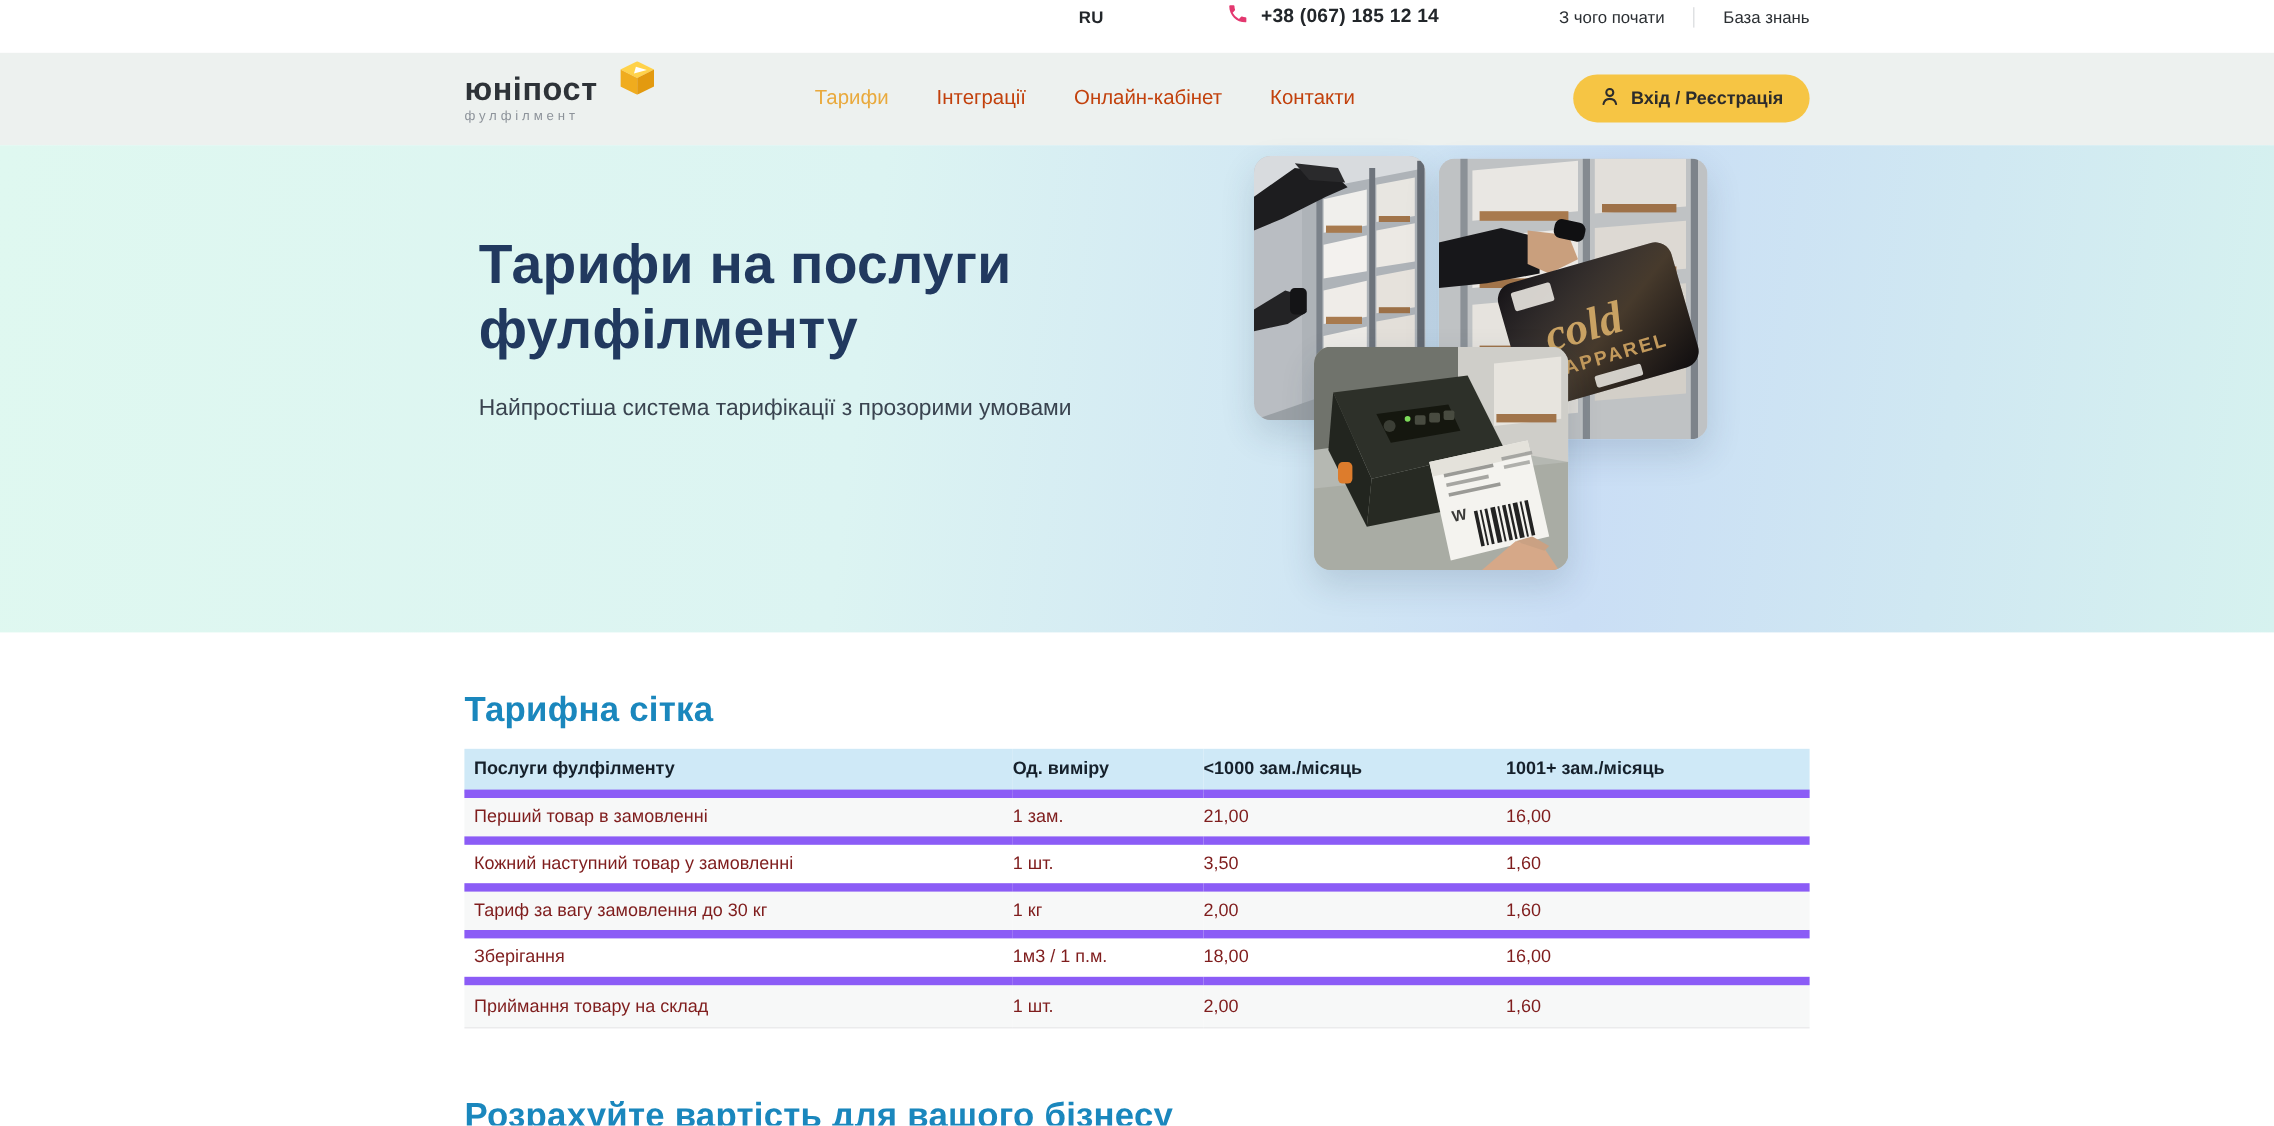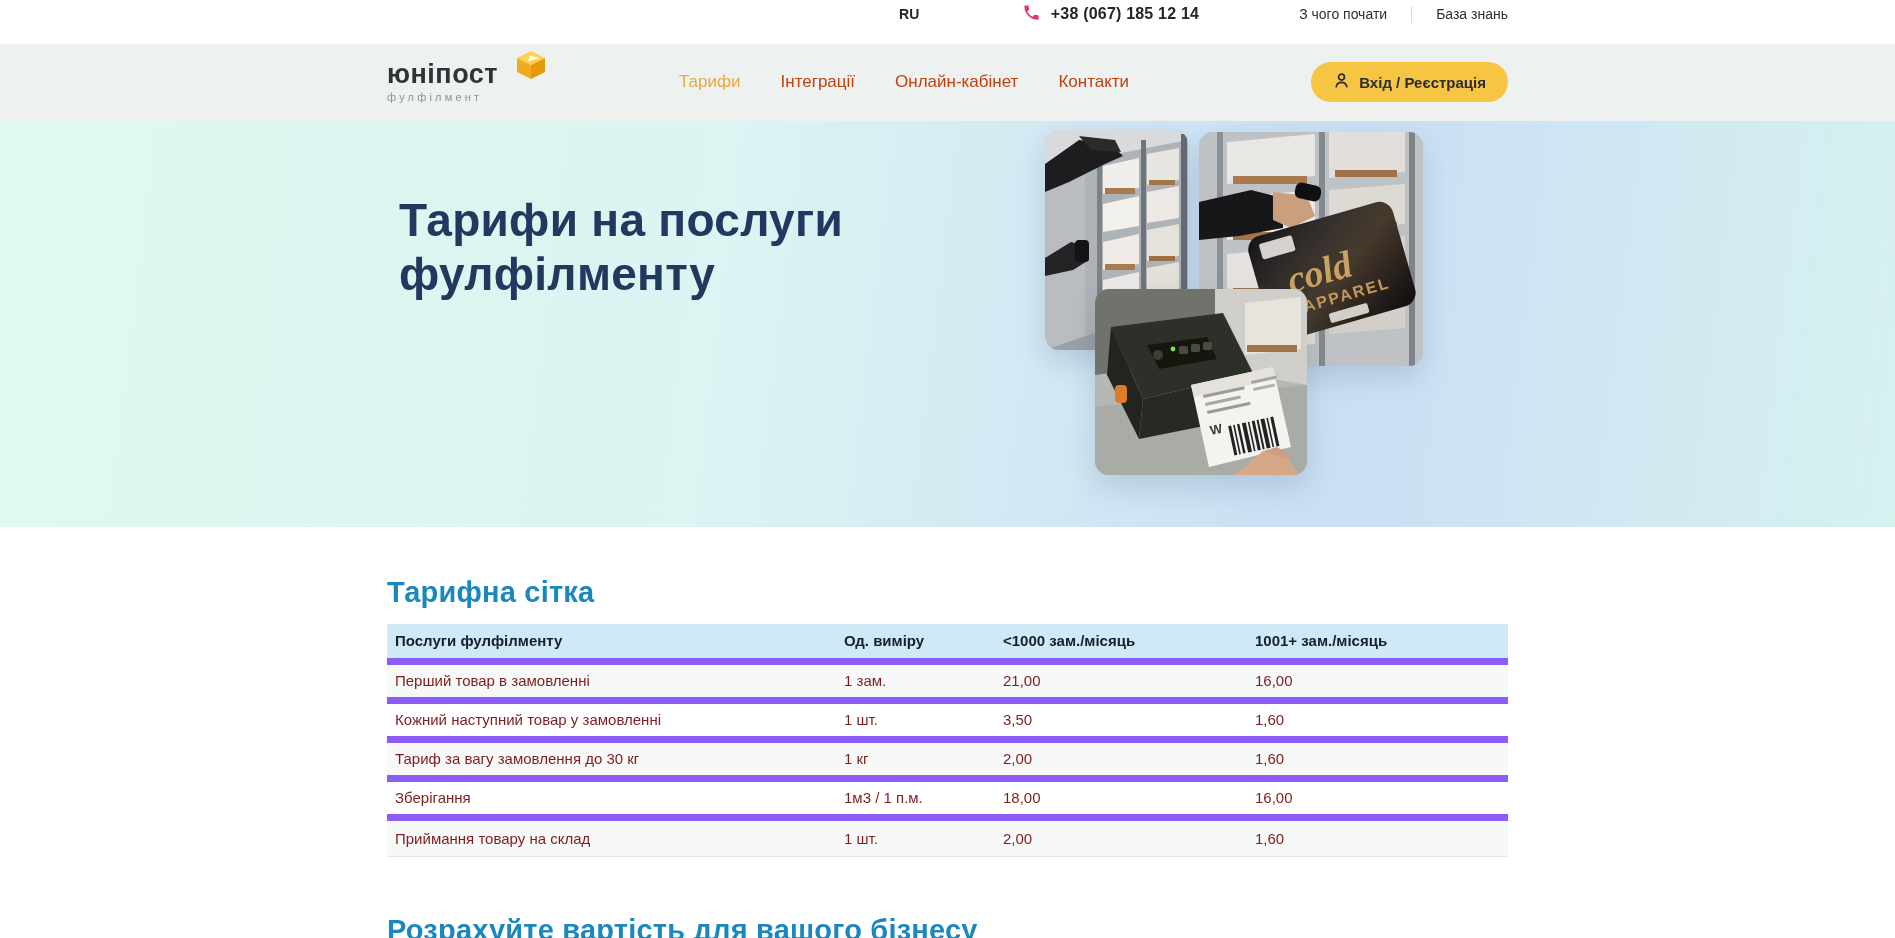--- a/index.html
+++ b/index.html
@@ -107,20 +107,21 @@
       </span>
       <span>Вхід / Реєстрація</span>
     </button>
   </div>
 </div>
 
 <div class="hero">
   <div class="container" style="height:100%;">
     <div class="hero-text">
       <h1 class="hero-title">Тарифи на послуги фулфілменту</h1>
+      <p class="hero-subtitle">Найпростіша система тарифікації з прозорими умовами</p>
     </div>
 
     <div class="hero-img img-scan">
       <svg width="143" height="220" viewBox="0 0 143 220">
         <rect width="143" height="220" fill="#b9bdc2"></rect>
         <rect width="143" height="42" fill="#d8dbde"></rect>
         <polygon points="40,30 143,10 143,220 40,220" fill="#aeb3b8"></polygon>
 
         <rect x="52" y="20" width="5" height="200" fill="#7b828a"></rect>
         <rect x="96" y="10" width="5" height="210" fill="#6e747c"></rect>

